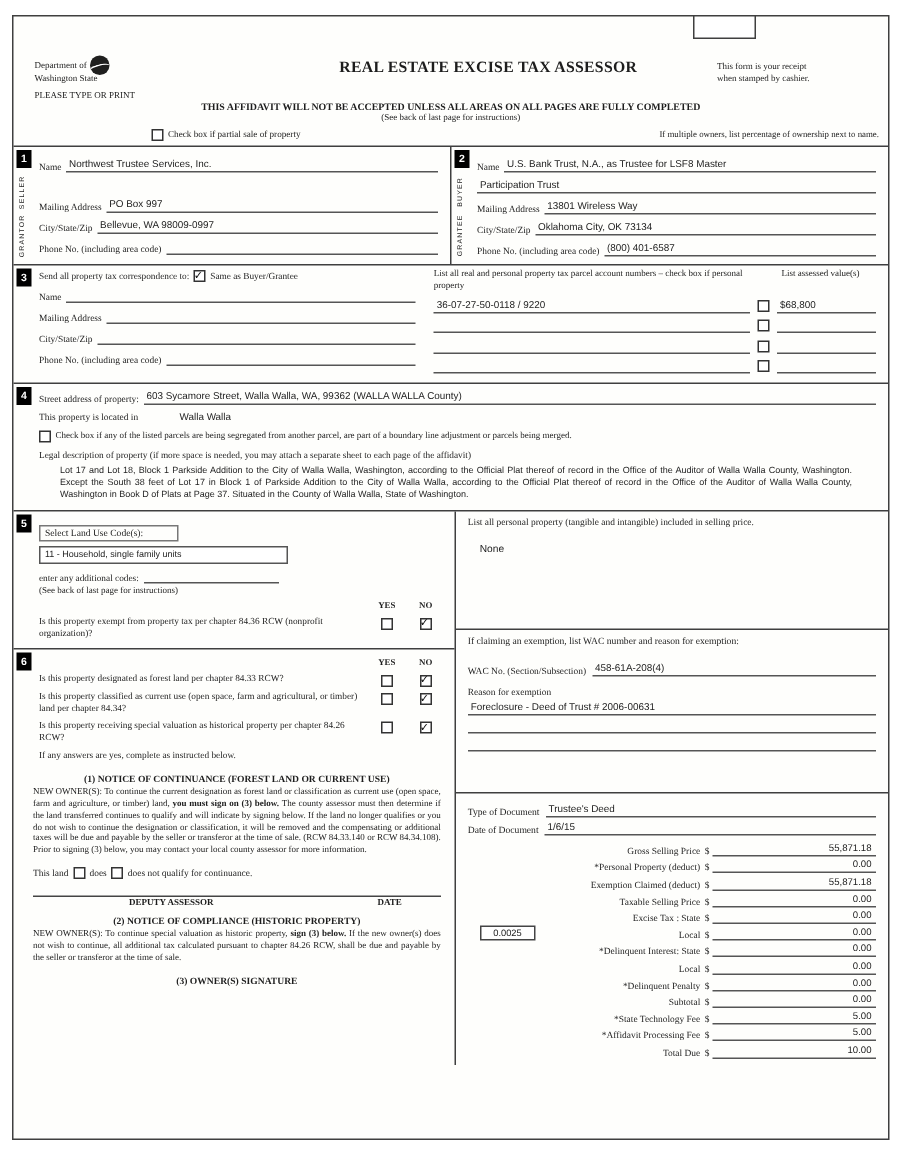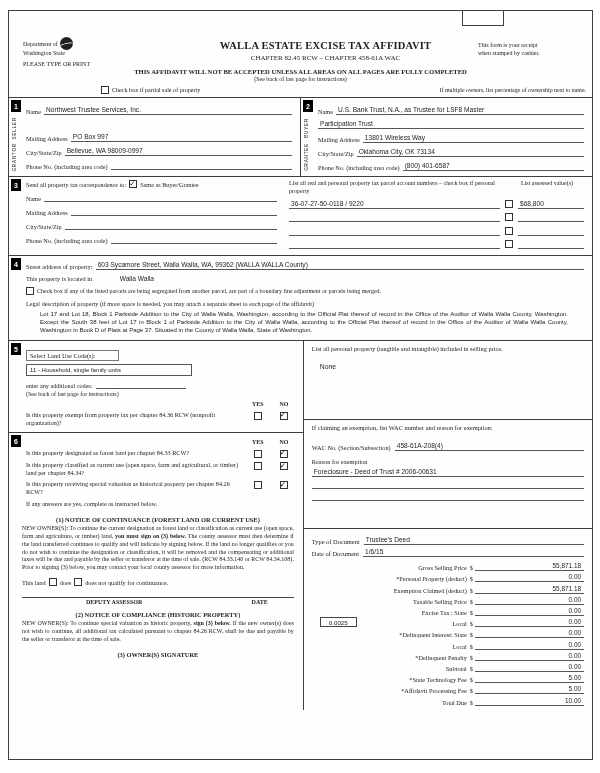--- a/index.html
+++ b/index.html
@@ -127,22 +127,21 @@
   <div class="header">
     <div class="logo">
       <div class="dept-of">
           <span>Department of</span>
           <span class="logo-mark"></span>
         </div>
       <div class="wa">Washington State</div>
       <div class="please-type">PLEASE TYPE OR PRINT</div>
     </div>
     <div class="titles">
-      <div class="title">WALLA ESTATE EXCISE TAX AFFIDAVIT</div>
-      <div class="chapter">CHAPTER 82.45 RCW – CHAPTER 458-61A WAC</div>
+      <div class="title">REAL ESTATE EXCISE TAX ASSESSOR</div>
     </div>
     <div class="receipt">
       <div>This form is your receipt</div>
       <div>when stamped by cashier.</div>
     </div>
   </div>
 
   <div class="warning">THIS AFFIDAVIT WILL NOT BE ACCEPTED UNLESS ALL AREAS ON ALL PAGES ARE FULLY COMPLETED</div>
   <div class="see-back">(See back of last page for instructions)</div>
 

